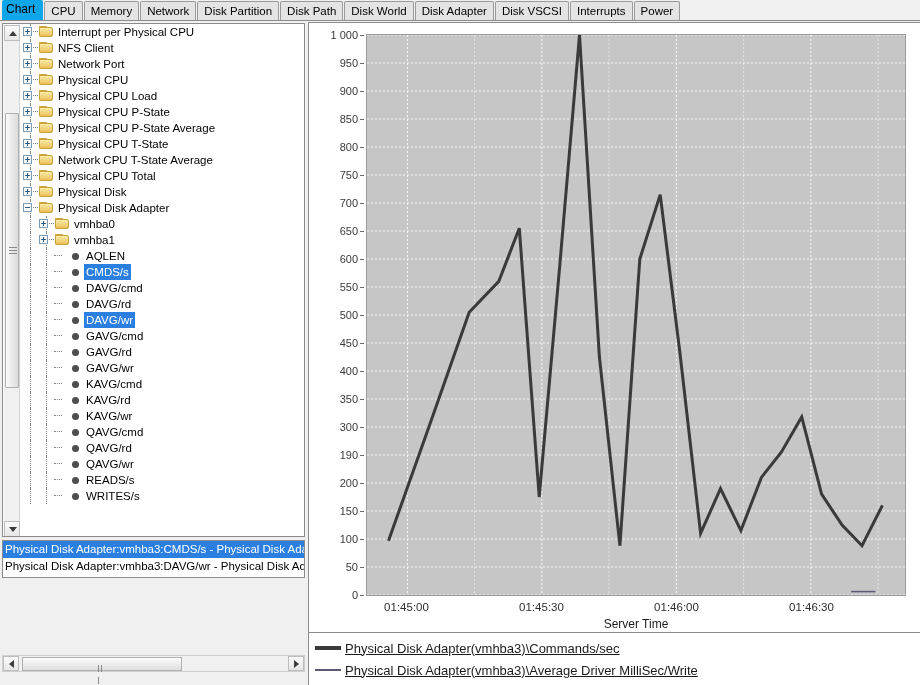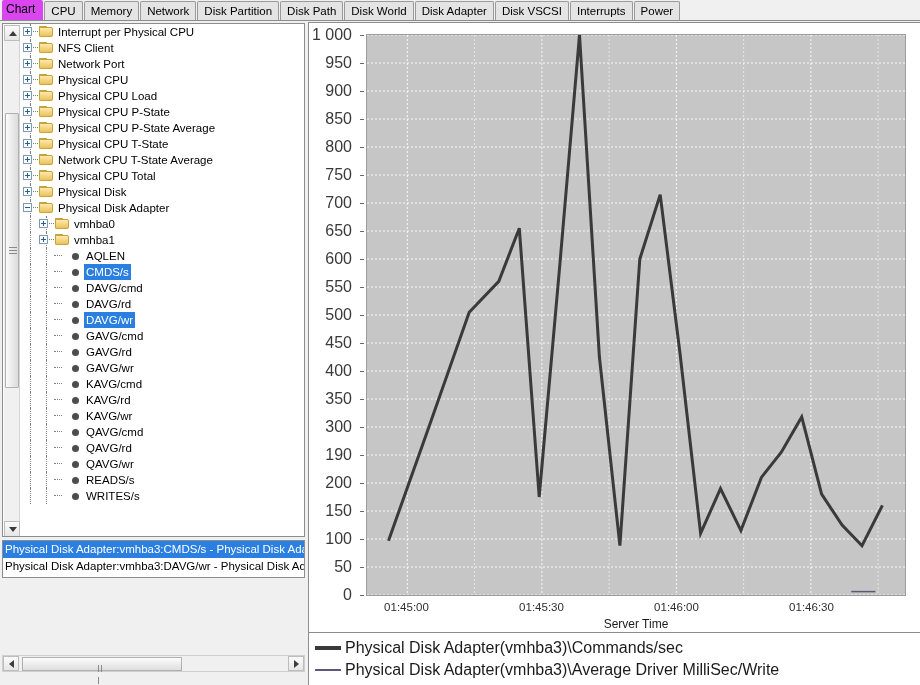--- a/index.html
+++ b/index.html
@@ -29,21 +29,21 @@
     font-size: 11.5px;
     color: #000;
     background: #e4e4e4;
     border: 1px solid #9a9a9a;
     border-bottom: none;
     border-radius: 2px 2px 0 0;
     white-space: nowrap;
     cursor: default;
   }
   .tab.active {
-    background: #d946ef;
+    background: #0ea5e9;
     border: none;
     font-size: 12px;
     padding: 0 8px 0 4px;
     height: 20px; line-height: 19px; text-align: center;
   }
 
   
   .leftpanel {
     position: absolute; left: 0; top: 22px; width: 306px; height: 663px;
     background: #f0f0f0;
@@ -218,22 +218,22 @@
     position: absolute;
     left: 57px; top: 11px; width: 540px; height: 562px;
     background: #c6c6c6;
     border: 1px solid #9b9b9b;
     overflow: hidden;
   }
   .plot svg { position: absolute; left: 0; top: 0; }
 
   .ylabels { position: absolute; left: 0px; top: 0px; width: 55px; height: 585px; }
   .ytick {
-    position: absolute; right: 12px; text-align: center;
-    font-size: 16px; color: #3a3a3a; transform: translateY(-50%);
+    position: absolute; right: 6px; text-align: center;
+    font-size: 11px; color: #3a3a3a; transform: translateY(-50%);
     white-space: nowrap;
   }
   .ytickmark {
     position: absolute; right: 0px; width: 4px; border-top: 1px solid #6a6a6a;
   }
   .xlabels { position: absolute; left: 0; top: 578px; width: 611px; height: 20px; }
   .xtick {
     position: absolute; top: 0; font-size: 11.5px; color: #2e2e2e;
     transform: translateX(-50%); white-space: nowrap;
   }
@@ -242,22 +242,23 @@
     text-align: center; font-size: 12px; color: #1b1b1b;
   }
 
   
   .legendbox {
     position: absolute; left: 0px; top: 609px; width: 611px; height: 54px;
     background: #ffffff; border-top: 1px solid #8c8c8c;
   }
   .legrow {
     display: flex; align-items: center; height: 22px;
-    padding-left: 6px; font-size: 16px; color: #1b1b1b;
+    padding-left: 6px; font-size: 13px; color: #1b1b1b;
     white-space: nowrap;
+    text-decoration: underline;
   }
   .legrow.first { margin-top: 4px; }
   .swatch { flex: 0 0 26px; height: 12px; position: relative; margin-right: 4px; }
   .swatch.thick::after {
     content:""; position: absolute; left: 0; top: 4px; width: 26px; height: 4px;
     background: #3a3a3a;
   }
   .swatch.thin::after {
     content:""; position: absolute; left: 0; top: 5px; width: 26px; height: 1.5px;
     background: #5a5a77;

